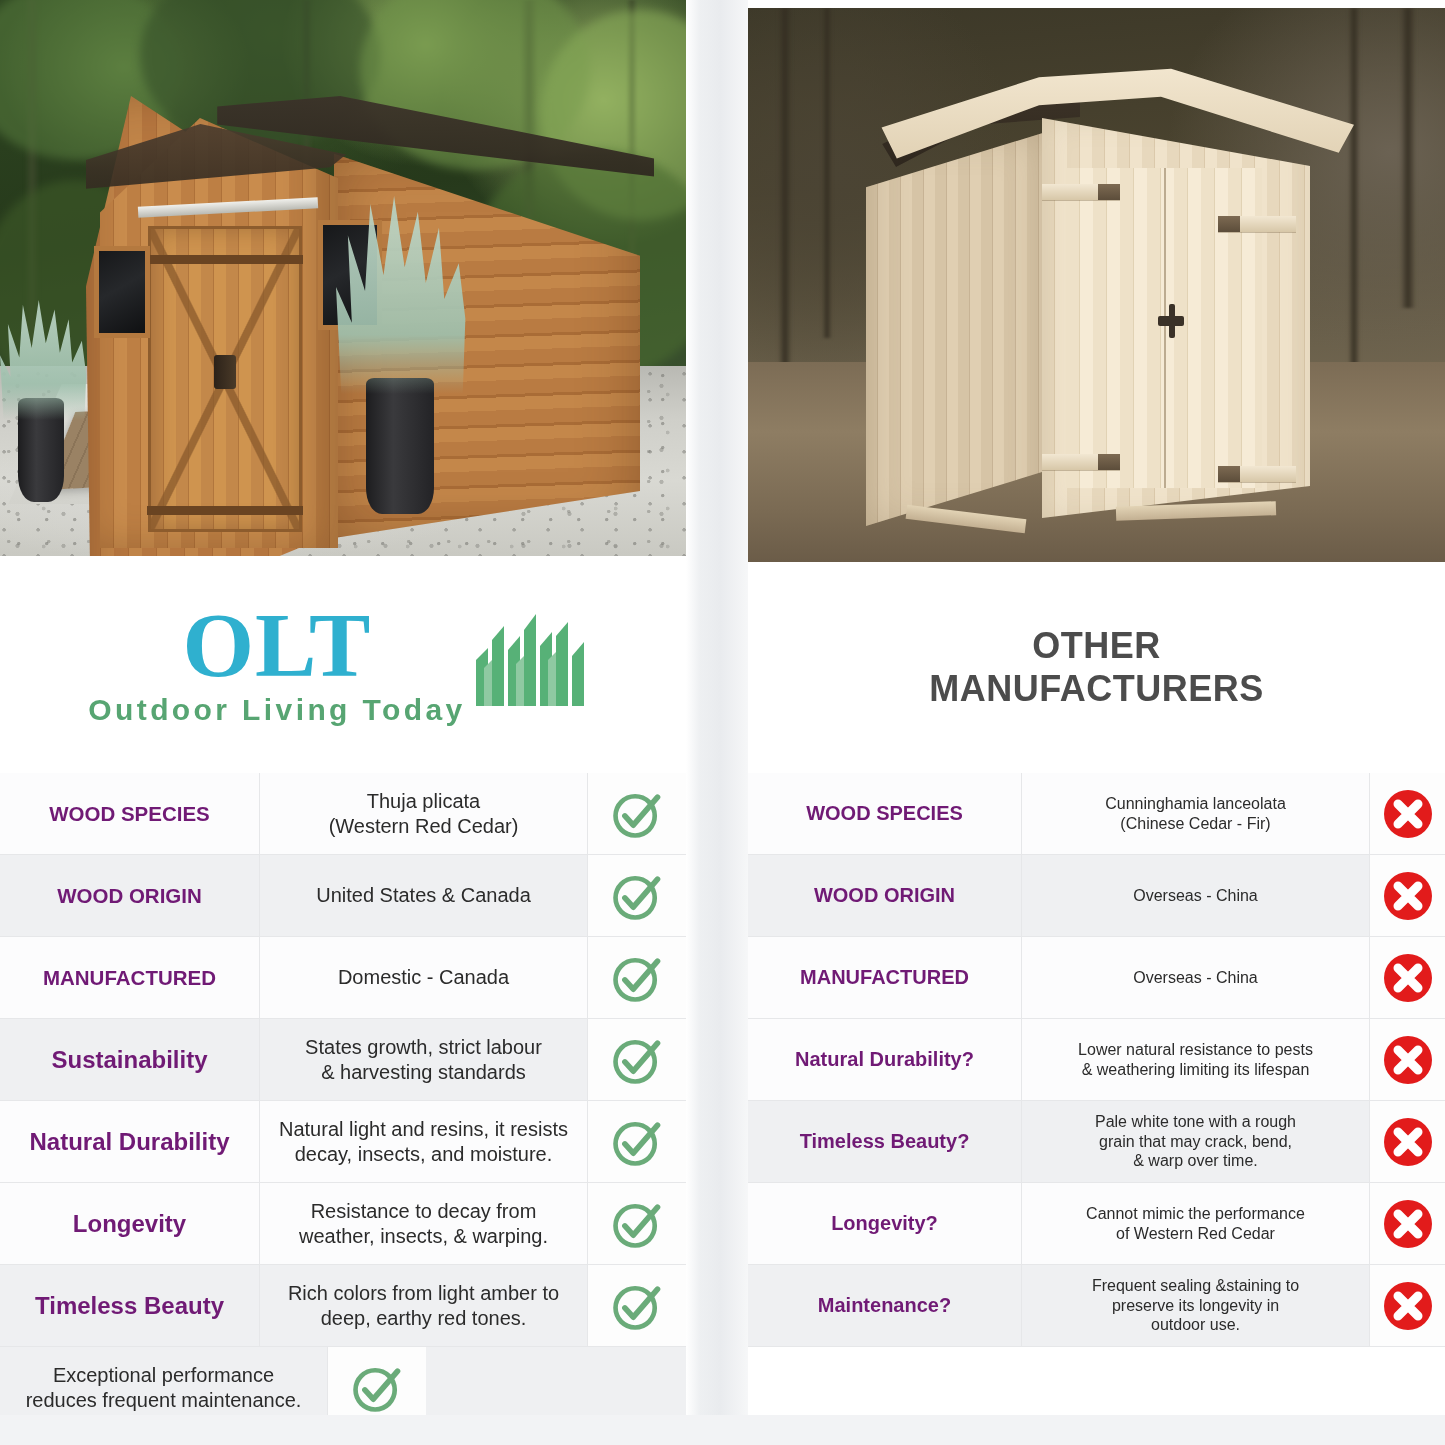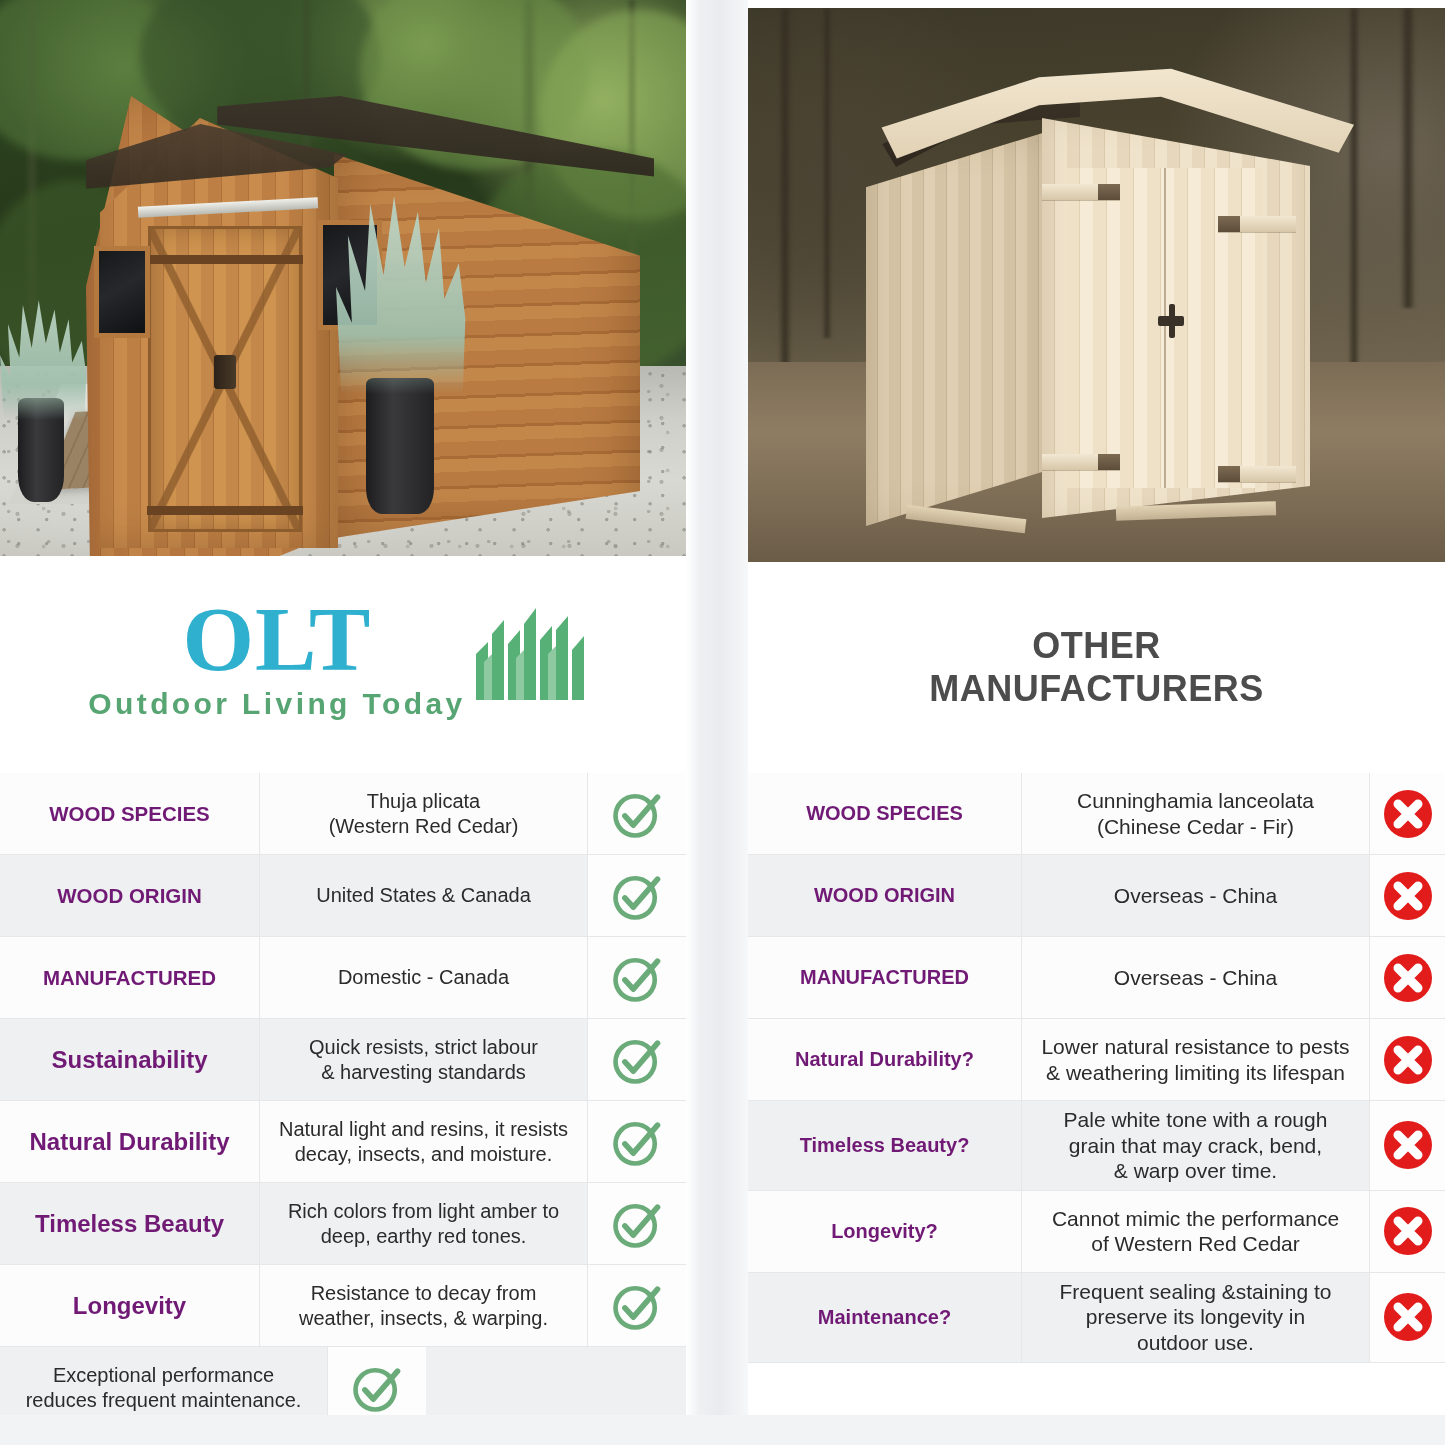--- a/index.html
+++ b/index.html
@@ -250,21 +250,21 @@
     position:absolute; height: 14px;
     background: linear-gradient(180deg,#e2d3b5,#c3b092);
   }
 
   
   .brand-area {
     position: absolute;
     left: 0; top: 556px;
     width: 686px; height: 217px;
     background: #ffffff;
-    display: flex; justify-content: center; margin-top: 40px;
+    display: flex; align-items: center; justify-content: center;
   }
   .logo { display: flex; align-items: flex-start; gap: 4px; }
   .logo-text-wrap { display: flex; flex-direction: column; align-items: center; }
   .olt {
     font-family: "Liberation Serif", serif;
     font-size: 92px;
     font-weight: 700;
     color: #2fb0cf;
     letter-spacing: 1px;
     line-height: .95;
@@ -334,21 +334,21 @@
 
   
   .left-table .cell-label { width: 260px; font-size: 24px; }
   .left-table .cell-label.caps { font-size: 20.5px; }
   .left-table .cell-val   { width: 328px; font-size: 20px; background: rgba(255,255,255,.0); }
   .left-table .cell-icon  { width: 98px; background: #fdfdfd; }
   .left-table .r.alt .cell-icon { background: #fdfdfd; }
 
   
   .right-table .cell-label { width: 274px; font-size: 20px; }
-  .right-table .cell-val   { width: 348px; font-size: 21px; }
+  .right-table .cell-val   { width: 348px; font-size: 16px; }
   .right-table .cell-icon  { width: 75px; background: #fdfdfd; }
 
   .cell-val .line { display: block; }
 
   
   .check-icon { width: 56px; height: 56px; display: block; }
   .x-icon { width: 52px; height: 52px; display: block; }
 
   .trailing {
     position: absolute; left: 0; bottom: 0; width: 100%; height: 30px;
@@ -478,21 +478,21 @@
               <circle cx="28" cy="32" r="21" fill="none" stroke="#6aab79" stroke-width="5"></circle>
               <path d="M17 32 L26 42 L52 12" fill="none" stroke="#6aab79" stroke-width="6" stroke-linecap="round" stroke-linejoin="round"></path>
             </svg>
         </div>
       </div>
 
       <div class="r alt">
         <div class="cell-label">Sustainability</div>
         <div class="cell-val">
           <div>
-            <span class="line">Quick resists, strict labour</span>
+            <span class="line">States growth, strict labour</span>
             <span class="line">&amp; harvesting standards</span>
           </div>
         </div>
         <div class="cell-icon">
           <svg class="check-icon" viewBox="0 0 60 60" aria-hidden="true">
               <circle cx="28" cy="32" r="21" fill="none" stroke="#6aab79" stroke-width="5"></circle>
               <path d="M17 32 L26 42 L52 12" fill="none" stroke="#6aab79" stroke-width="6" stroke-linecap="round" stroke-linejoin="round"></path>
             </svg>
         </div>
       </div>
@@ -506,42 +506,42 @@
           </div>
         </div>
         <div class="cell-icon">
           <svg class="check-icon" viewBox="0 0 60 60" aria-hidden="true">
               <circle cx="28" cy="32" r="21" fill="none" stroke="#6aab79" stroke-width="5"></circle>
               <path d="M17 32 L26 42 L52 12" fill="none" stroke="#6aab79" stroke-width="6" stroke-linecap="round" stroke-linejoin="round"></path>
             </svg>
         </div>
       </div>
 
-      <div class="r alt">
-        <div class="cell-label">Timeless Beauty</div>
-        <div class="cell-val">
-          <div>
-            <span class="line">Rich colors from light amber to</span>
-            <span class="line">deep, earthy red tones.</span>
+      <div class="r plain">
+        <div class="cell-label">Longevity</div>
+        <div class="cell-val">
+          <div>
+            <span class="line">Resistance to decay from</span>
+            <span class="line">weather, insects, &amp; warping.</span>
           </div>
         </div>
         <div class="cell-icon">
           <svg class="check-icon" viewBox="0 0 60 60" aria-hidden="true">
               <circle cx="28" cy="32" r="21" fill="none" stroke="#6aab79" stroke-width="5"></circle>
               <path d="M17 32 L26 42 L52 12" fill="none" stroke="#6aab79" stroke-width="6" stroke-linecap="round" stroke-linejoin="round"></path>
             </svg>
         </div>
       </div>
 
-      <div class="r plain">
-        <div class="cell-label">Longevity</div>
-        <div class="cell-val">
-          <div>
-            <span class="line">Resistance to decay from</span>
-            <span class="line">weather, insects, &amp; warping.</span>
+      <div class="r alt">
+        <div class="cell-label">Timeless Beauty</div>
+        <div class="cell-val">
+          <div>
+            <span class="line">Rich colors from light amber to</span>
+            <span class="line">deep, earthy red tones.</span>
           </div>
         </div>
         <div class="cell-icon">
           <svg class="check-icon" viewBox="0 0 60 60" aria-hidden="true">
               <circle cx="28" cy="32" r="21" fill="none" stroke="#6aab79" stroke-width="5"></circle>
               <path d="M17 32 L26 42 L52 12" fill="none" stroke="#6aab79" stroke-width="6" stroke-linecap="round" stroke-linejoin="round"></path>
             </svg>
         </div>
       </div>
 

